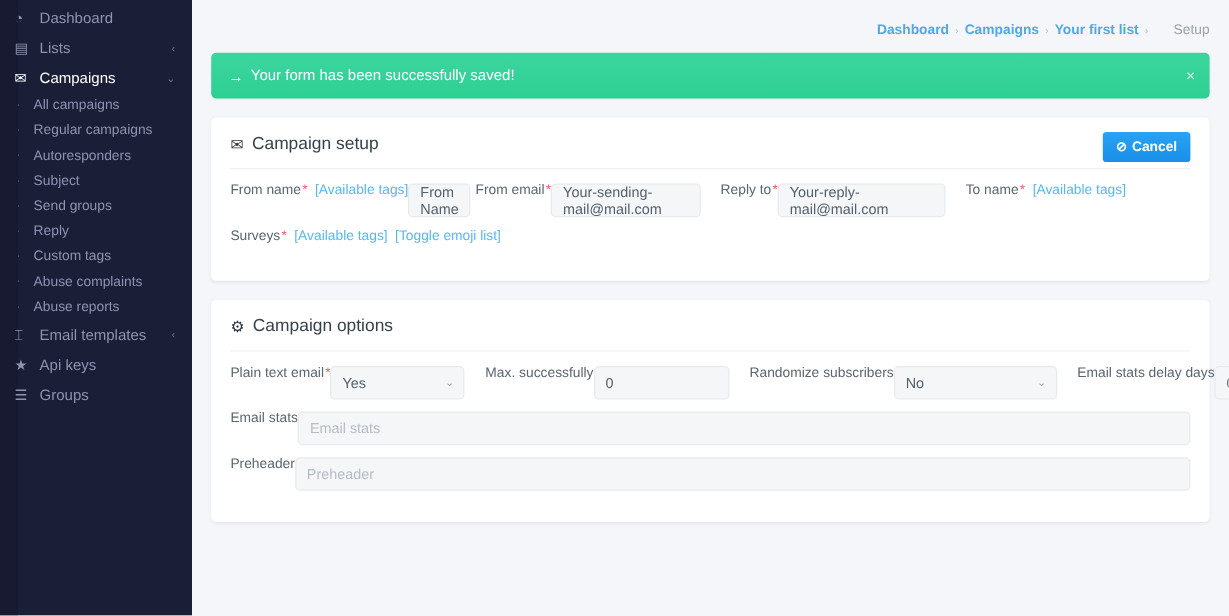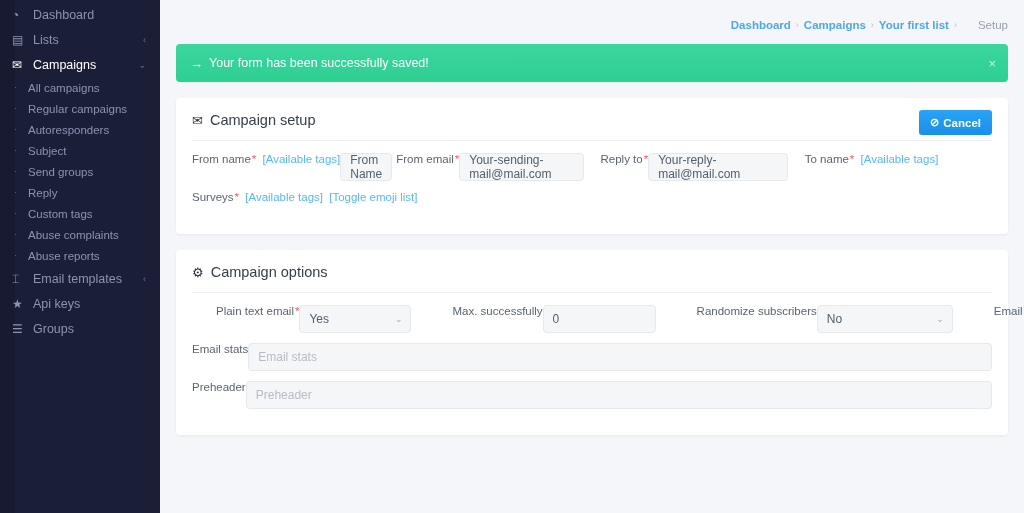--- a/index.html
+++ b/index.html
@@ -163,21 +163,21 @@
   }
   .inp.ph { color: #b6bcc6; }
   .sel {
     position: relative;
   }
   .sel .chv {
     position: absolute; right: 9px; top: 50%;
     transform: translateY(-50%);
     color: #a3abb6; font-size: 9px; pointer-events: none;
   }
-  .row-small .fld { flex: 0 0 auto; margin-left: 24px; }
+  .row-small .fld { flex: 0 0 auto; }
   .w-sel { width: 112px; }
   .w-num { width: 113px; }
   .w-sel2 { width: 136px; }
   .w-num2 { width: 113px; }
 </style>
 </head>
 <body>
 
 <nav id="sidebar">
   <div class="edge-strip"></div>

